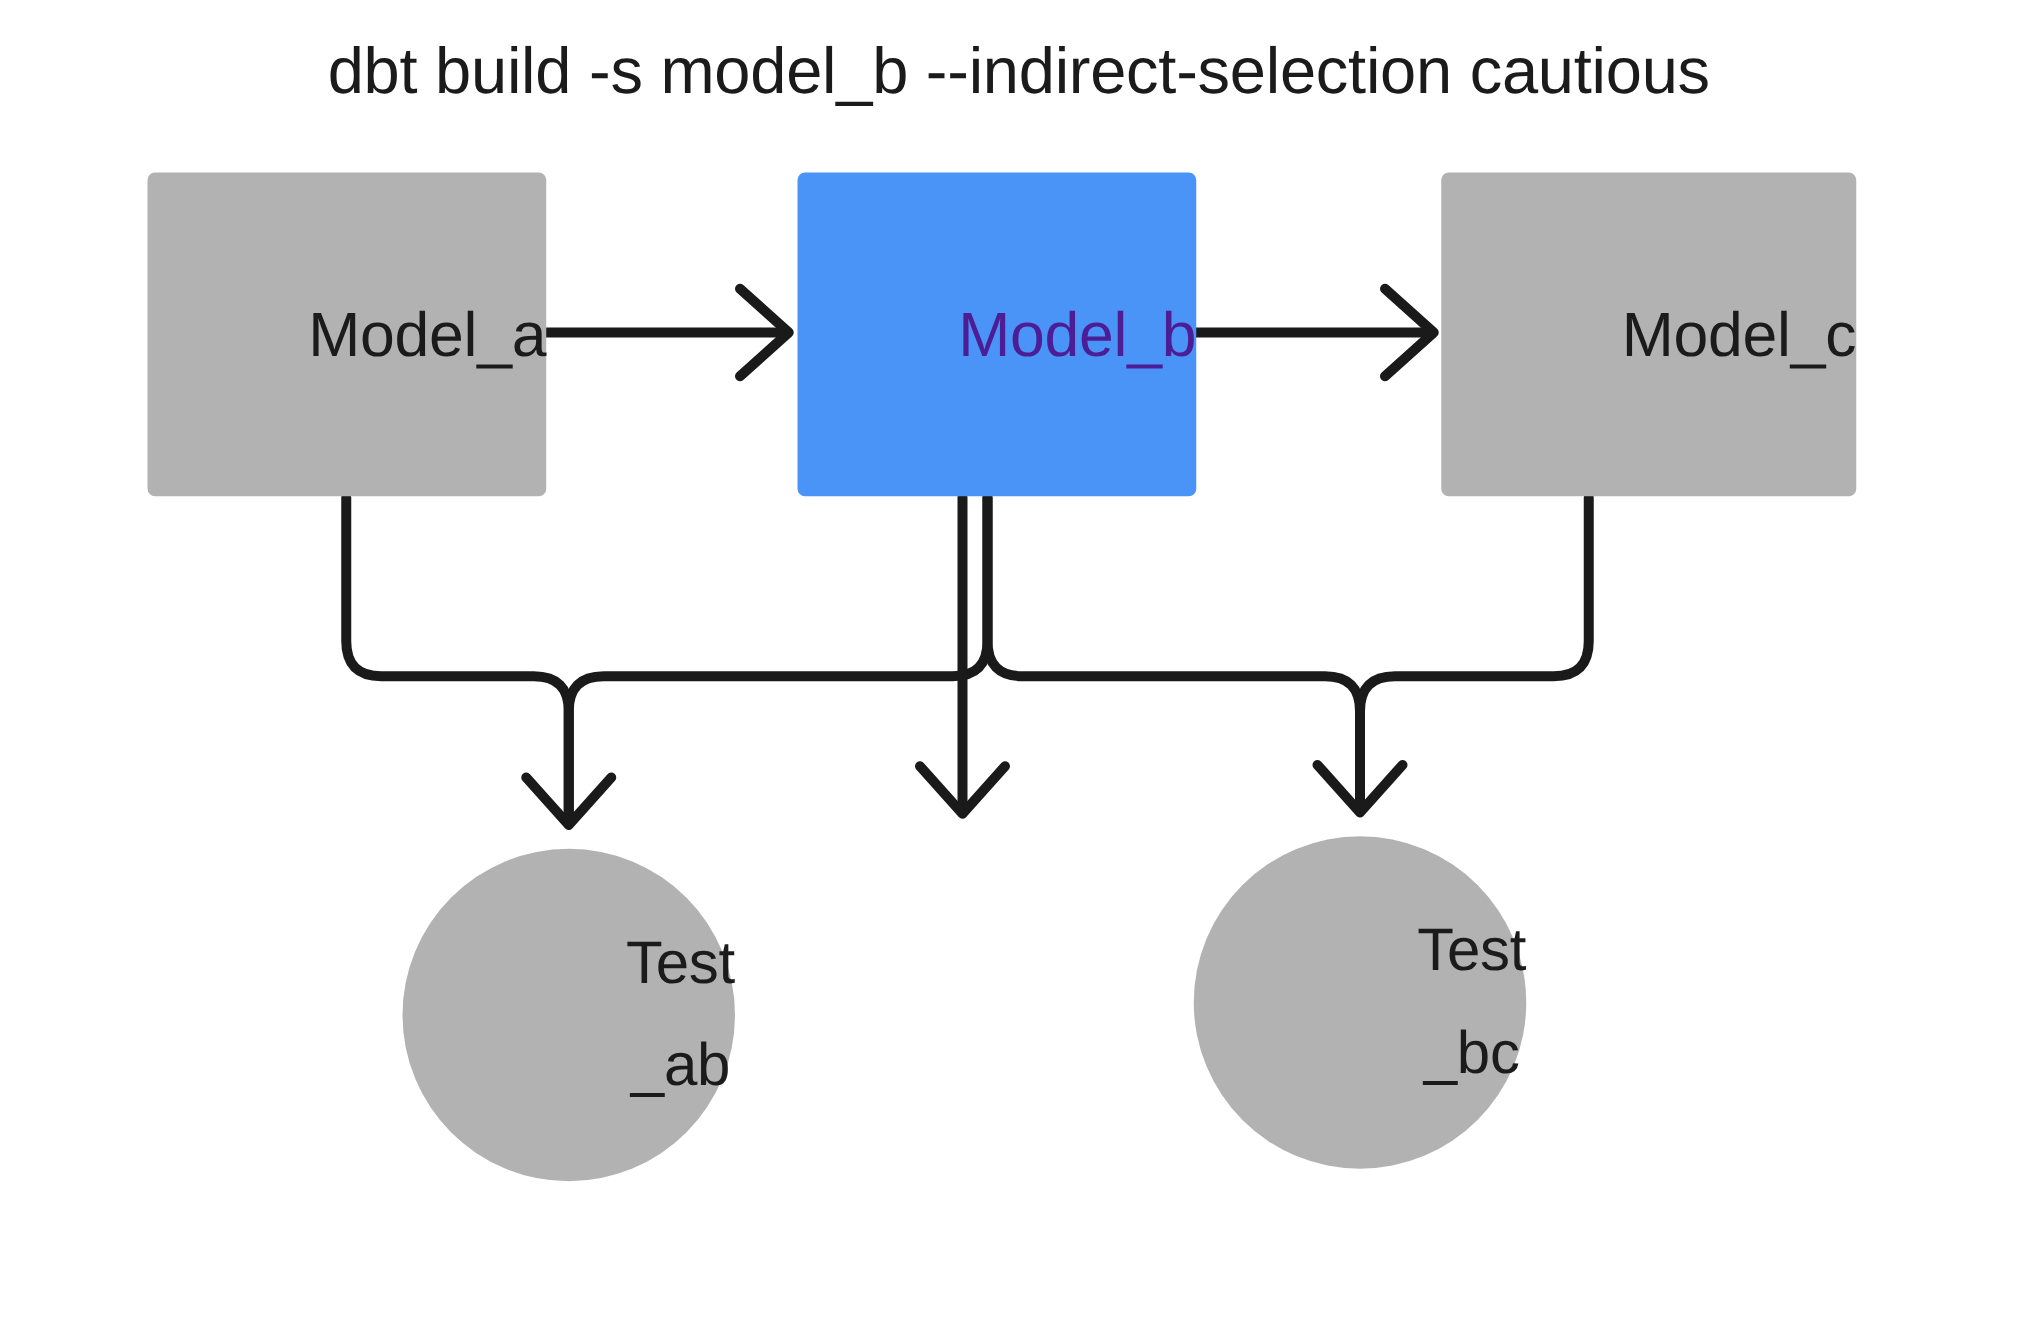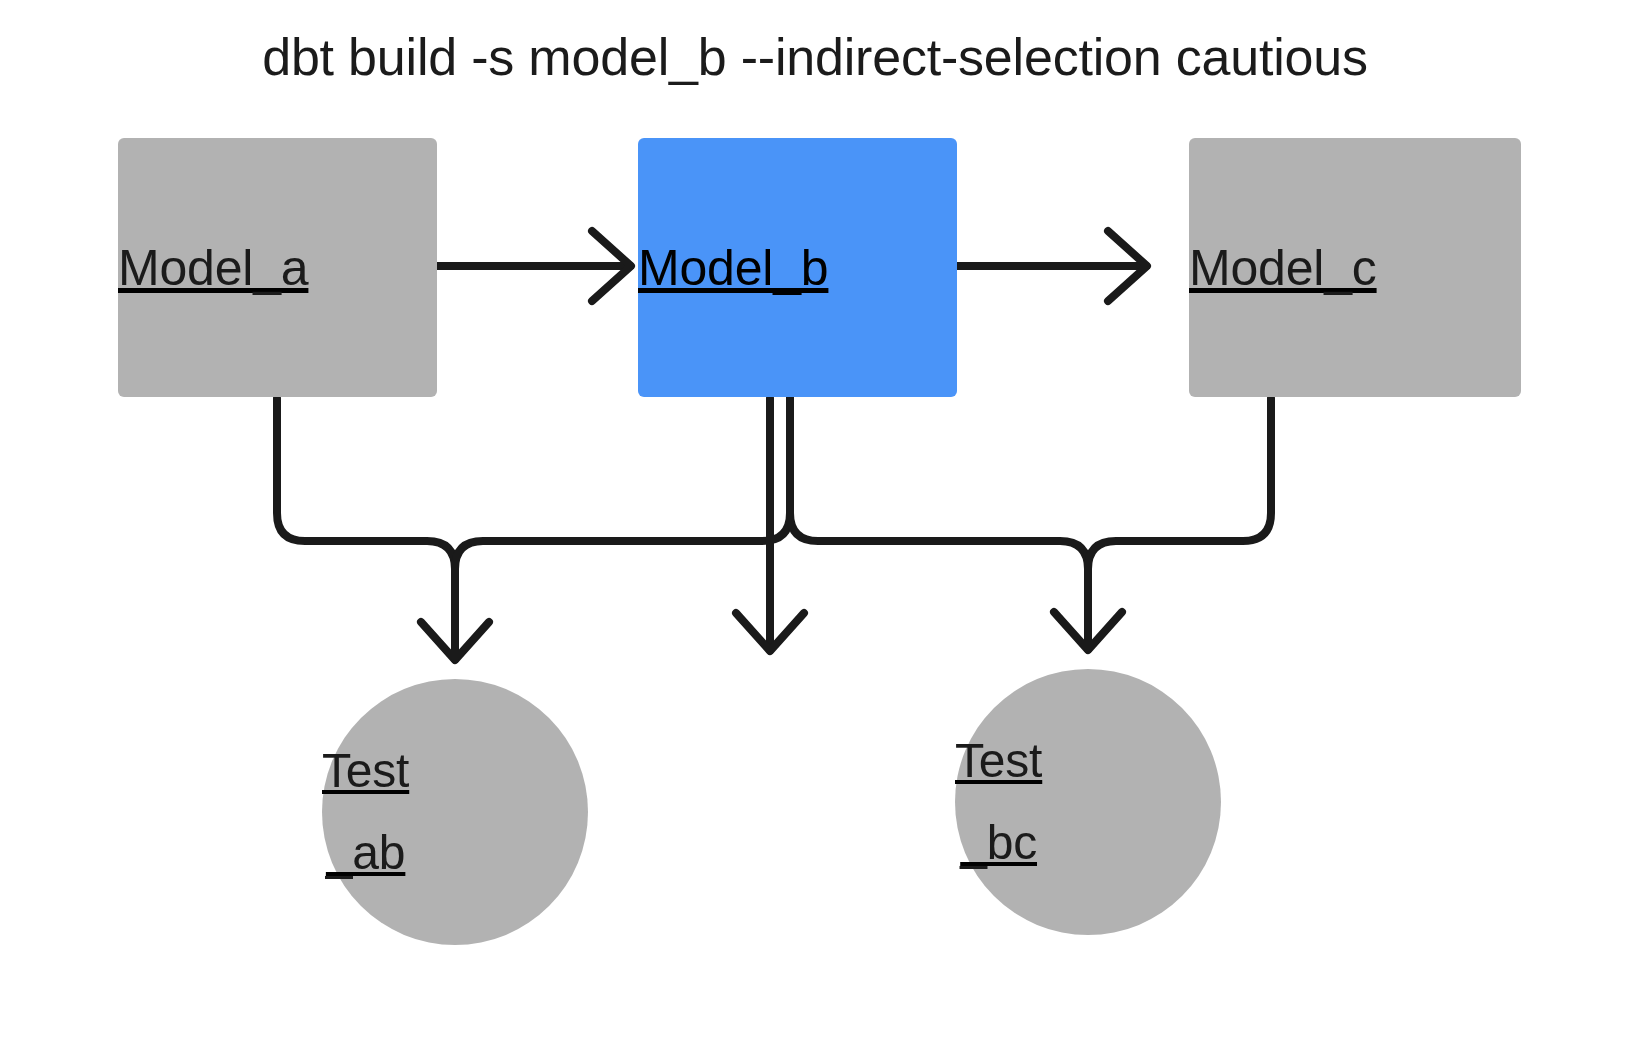--- a/index.html
+++ b/index.html
@@ -37,23 +37,22 @@
     left: 0;
     top: 0;
     width: 1630px;
     height: 1060px;
   }
   .node {
     position: absolute;
     box-sizing: border-box;
     display: flex;
     align-items: center;
-    justify-content: flex-start;
+    justify-content: flex-end;
     text-align: center;
-    text-decoration: underline;
   }
   .model-node {
     border-radius: 6px;
   }
   .model-label {
     font-size: 50px;
     line-height: 58px;
     letter-spacing: -0.2px;
   }
   .test-node {
@@ -111,24 +110,24 @@
       </g>
 
     </g>
   </svg>
 
   <div class="node model-node" style="left:118px; top:138px; width:319px; height:259px; background:#b2b2b2;">
     <span class="model-label" style="color:#1b1b1b;">Model_a</span>
   </div>
 
   <div class="node model-node" style="left:638px; top:138px; width:319px; height:259px; background:#4a94f8;">
-    <span class="model-label" style="color:#000000;">Model_b</span>
+    <span class="model-label" style="color:#4c1d95;">Model_b</span>
   </div>
 
-  <div class="node model-node" style="left:1153px; top:138px; width:332px; height:259px; background:#b2b2b2;margin-left:36px;">
+  <div class="node model-node" style="left:1153px; top:138px; width:332px; height:259px; background:#b2b2b2;">
     <span class="model-label" style="color:#1b1b1b;">Model_c</span>
   </div>
 
   <div class="node test-node" style="left:322px; top:679px; width:266px; height:266px; background:#b2b2b2;">
     <span class="test-label" style="color:#1b1b1b;">Test
 _ab</span>
   </div>
 
 
   <div class="node test-node" style="left:955px; top:669px; width:266px; height:266px; background:#b2b2b2;">

